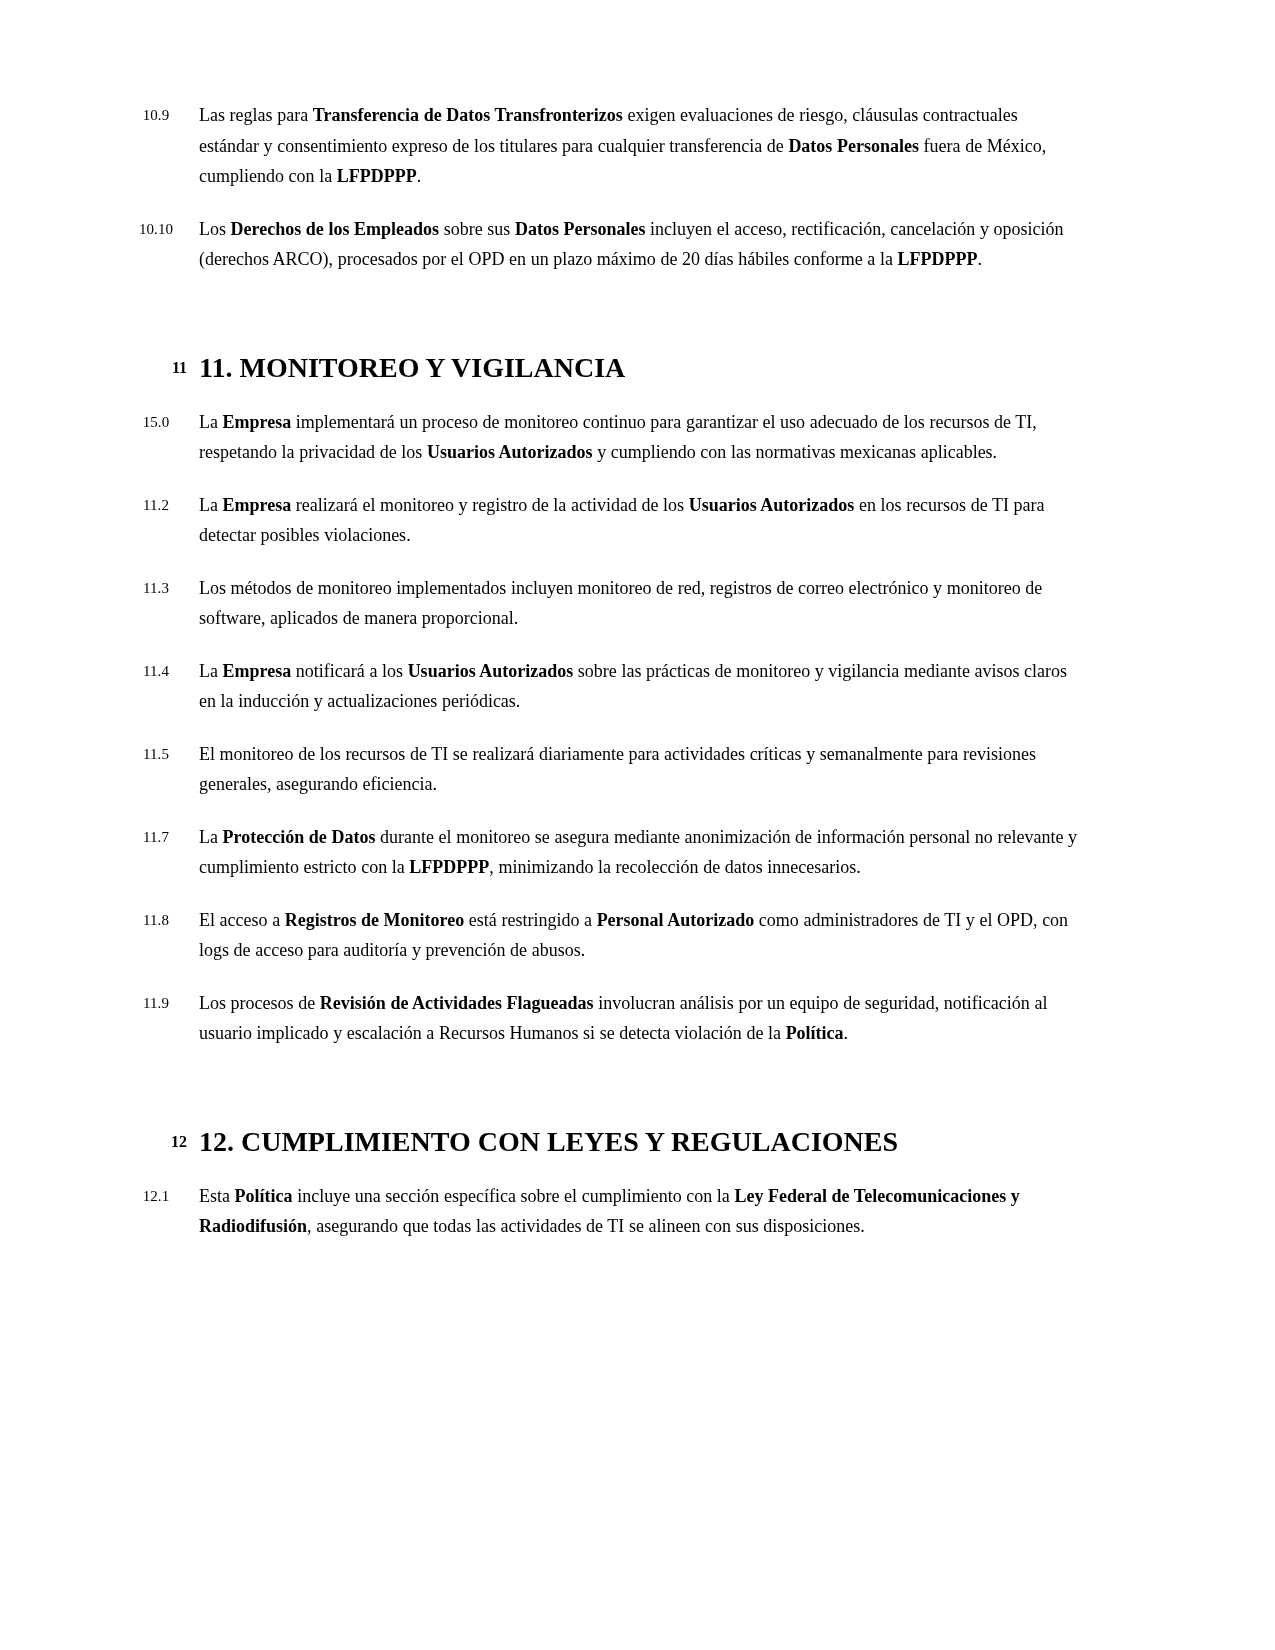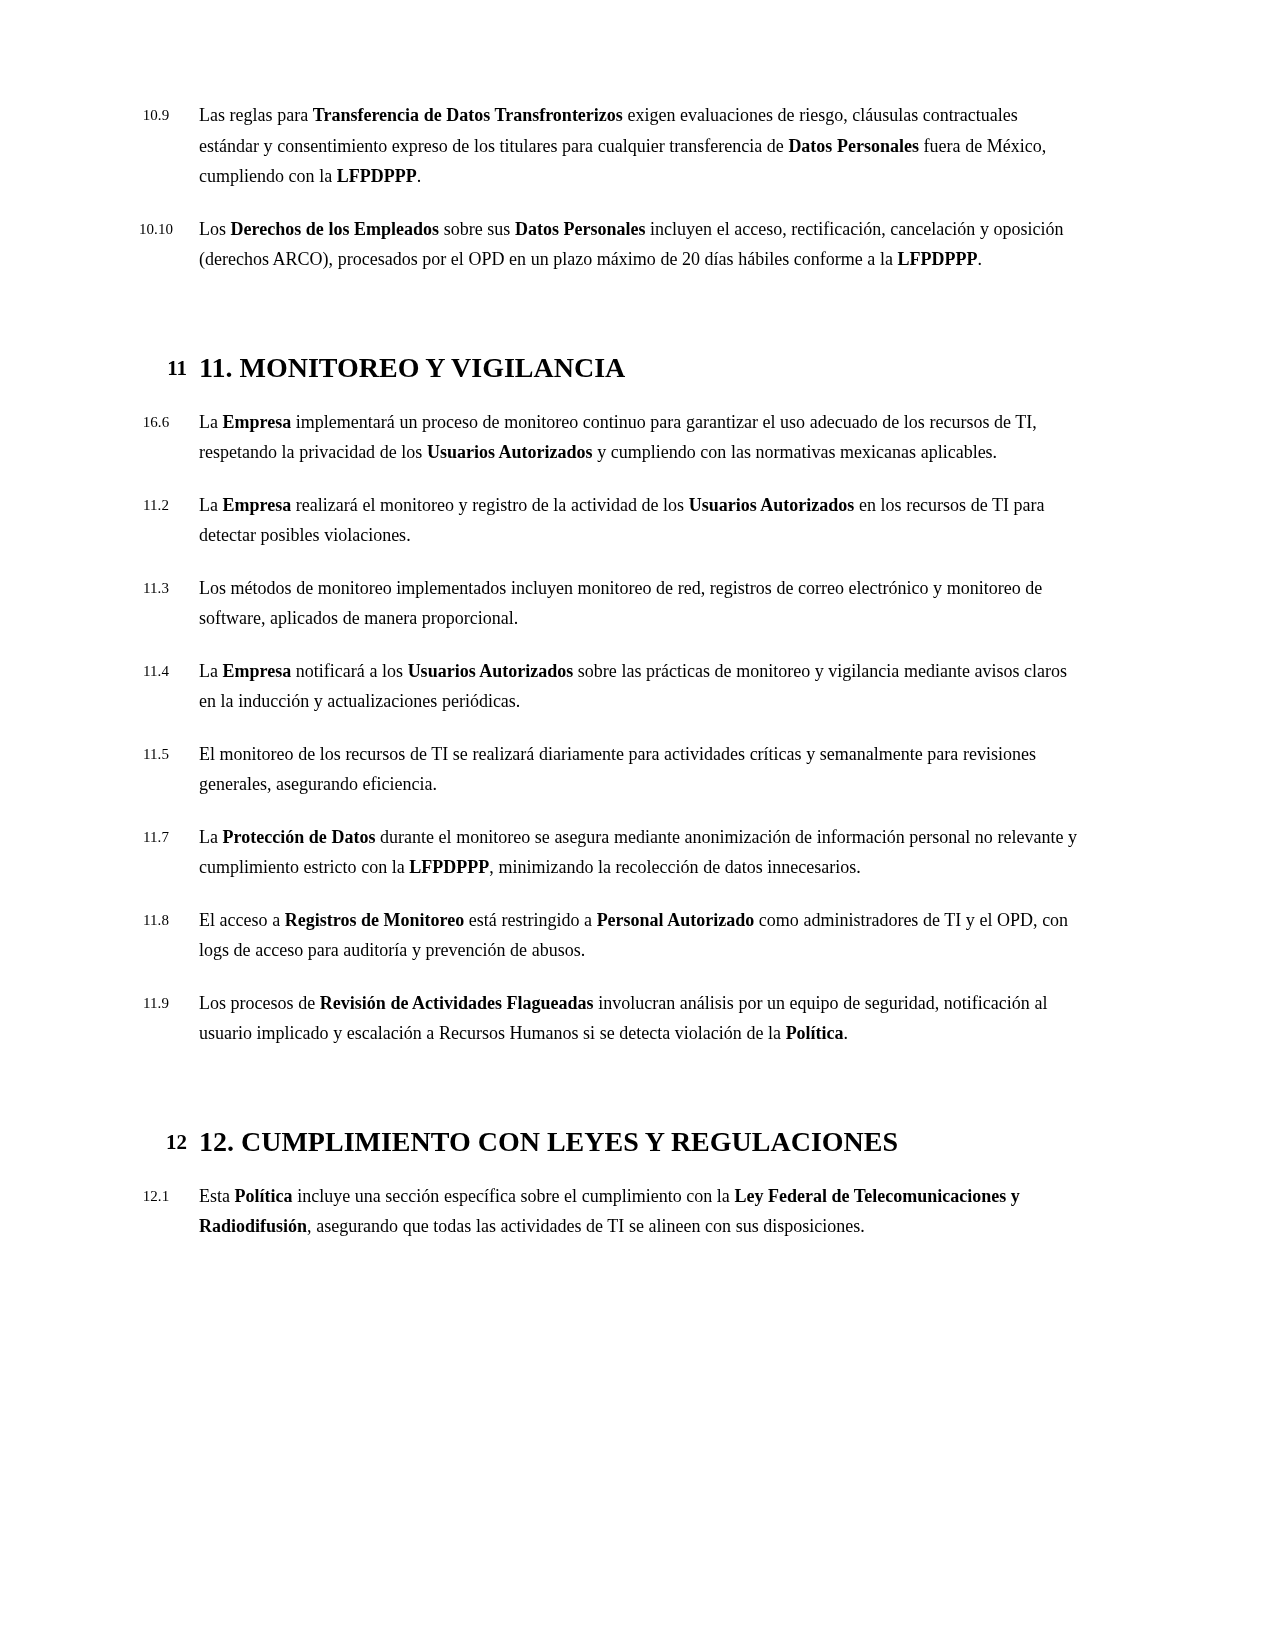--- a/index.html
+++ b/index.html
@@ -58,21 +58,21 @@
   
   .heading {
     display: flex;
     align-items: flex-start;
     margin: 0 0 24px 0;
   }
   .heading-num {
     flex: 0 0 62px;
     width: 62px;
     text-align: right;
-    font-size: 21px;
+    font-size: 16px;
     line-height: 30px;
     font-weight: 700;
     white-space: nowrap;
   }
   .heading-title {
     flex: 1 1 auto;
     padding-left: 12px;
     font-size: 28px;
     line-height: 30px;
     font-weight: 700;
@@ -93,21 +93,21 @@
       <div class="clause">
         <div class="clause-num">10.10</div>
         <div class="clause-body"><span>Los </span><b>Derechos de los Empleados</b><span> sobre sus </span><b>Datos Personales</b><span> incluyen el acceso, rectificación, cancelación y oposición (derechos ARCO), procesados por el OPD en un plazo máximo de 20 días hábiles conforme a la </span><b>LFPDPPP</b><span>.</span></div>
       </div>
       <div class="gap-before-heading"></div>
       <div class="heading">
         <div class="heading-num">11</div>
         <div class="heading-title">11. MONITOREO Y VIGILANCIA</div>
       </div>
       <div class="clause">
-        <div class="clause-num">16.6</div>
+        <div class="clause-num">15.0</div>
         <div class="clause-body"><span>La </span><b>Empresa</b><span> implementará un proceso de monitoreo continuo para garantizar el uso adecuado de los recursos de TI, respetando la privacidad de los </span><b>Usuarios Autorizados</b><span> y cumpliendo con las normativas mexicanas aplicables.</span></div>
       </div>
       <div class="clause">
         <div class="clause-num">11.2</div>
         <div class="clause-body"><span>La </span><b>Empresa</b><span> realizará el monitoreo y registro de la actividad de los </span><b>Usuarios Autorizados</b><span> en los recursos de TI para detectar posibles violaciones.</span></div>
       </div>
       <div class="clause">
         <div class="clause-num">11.3</div>
         <div class="clause-body"><span>Los métodos de monitoreo implementados incluyen monitoreo de red, registros de correo electrónico y monitoreo de software, aplicados de manera proporcional.</span></div>
       </div>

